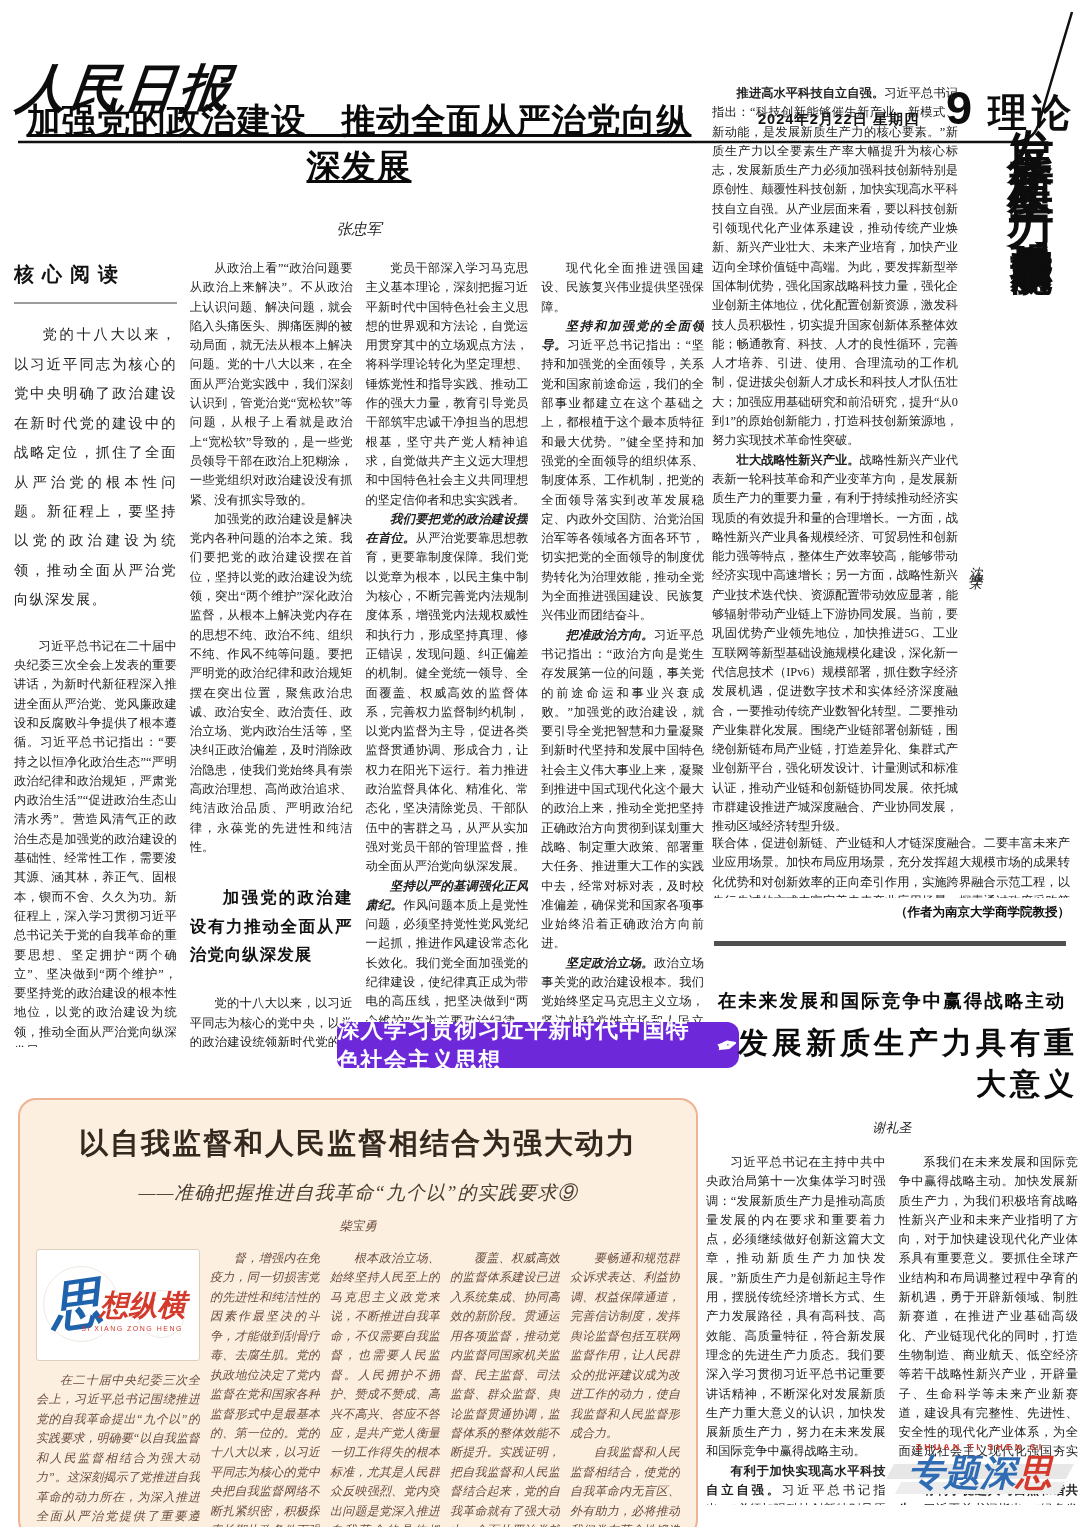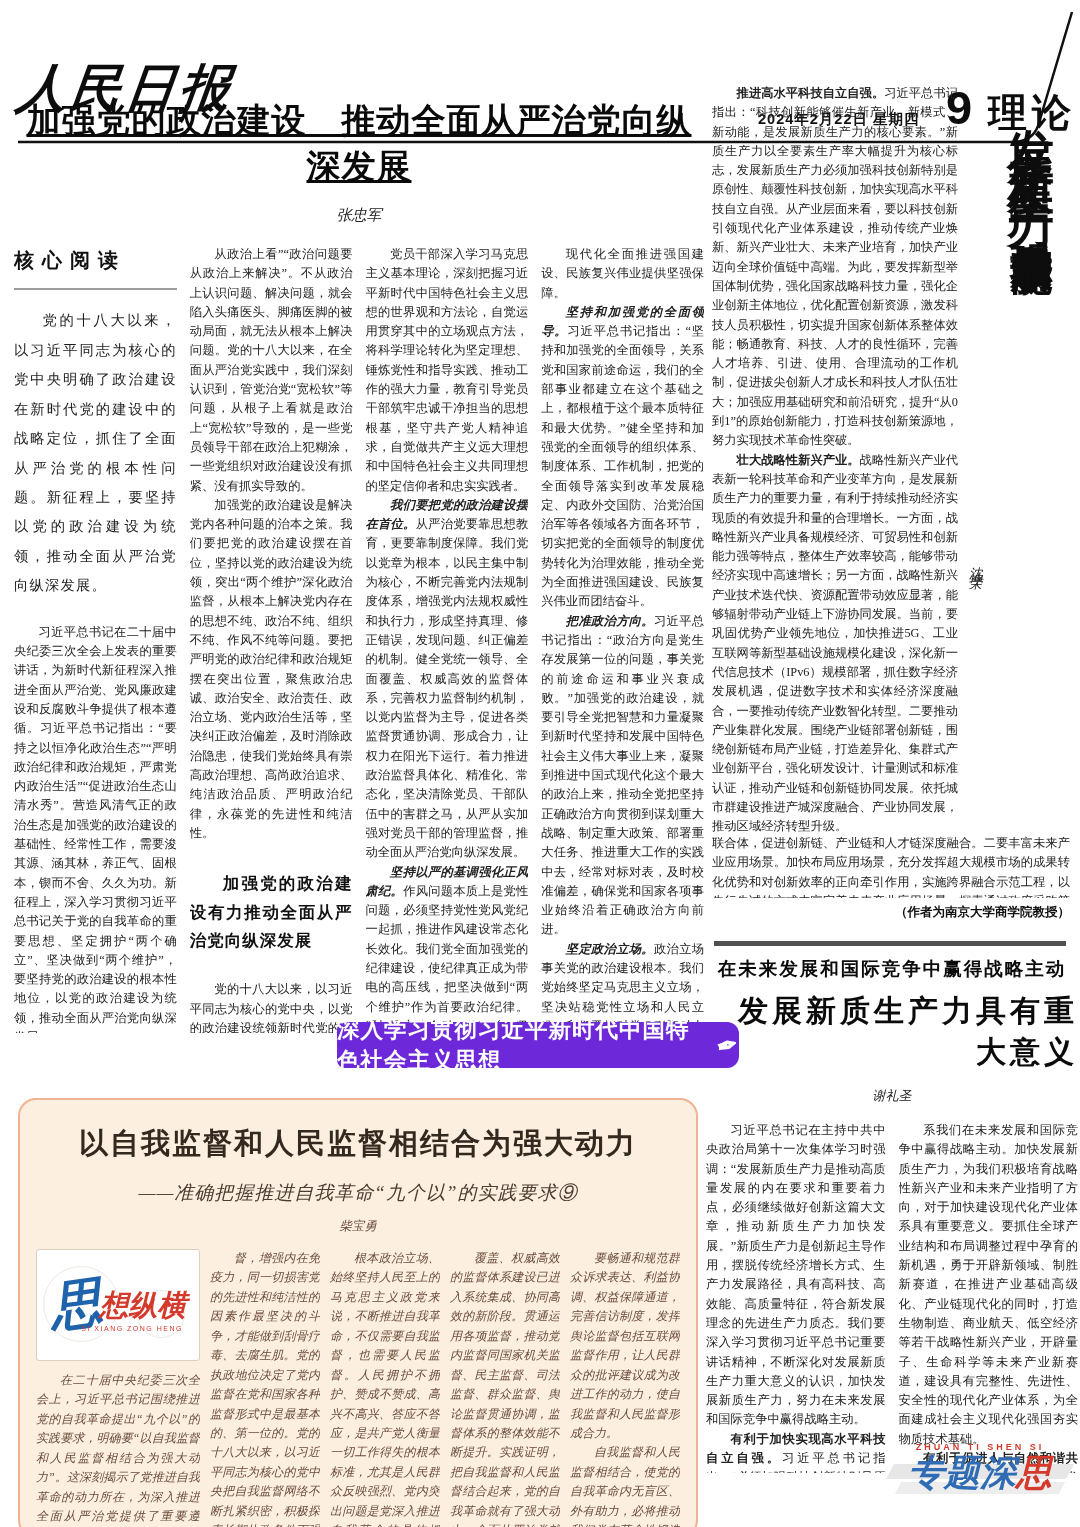--- a/index.html
+++ b/index.html
@@ -11,21 +11,21 @@
   .h-date{position:absolute;left:758px;top:110px;font-size:14.5px;font-weight:600;letter-spacing:1px;
           font-family:"Liberation Sans",sans-serif;color:#111;}
   .h-pagenum{position:absolute;left:946px;top:80px;font-size:47px;font-weight:700;
              font-family:"Liberation Sans",sans-serif;color:#0d0d0d;}
   .h-section{position:absolute;left:988px;top:86px;font-size:39px;font-weight:900;letter-spacing:5px;color:#0d0d0d;}
   .h-rule{position:absolute;left:0;top:0;width:1080px;height:160px;pointer-events:none;}
   
   .main{position:absolute;left:14px;top:98px;width:690px;}
   .main-h1{margin:0;text-align:center;font-size:34px;font-weight:900;letter-spacing:1px;
            font-family:"Liberation Sans",sans-serif;color:#0a0a0a;text-decoration:underline;}
-  .byline{text-align:center;margin-top:16px;font-size:15px;font-style:italic;color:#222;}
+  .byline{text-align:center;margin-top:30px;font-size:15px;font-style:italic;color:#222;}
   .cols{display:flex;gap:13px;margin-top:20px;height:788px;overflow:hidden;}
   .col{flex:1;min-width:0;font-size:12.3px;line-height:1.57;text-align:justify;color:#222;overflow:hidden;}
   .col p{margin:0;text-indent:2em;}
   .subhead{font-size:16.5px;line-height:1.72;margin:26px 0;text-indent:2em;letter-spacing:1px;
            font-weight:700;font-family:"Liberation Sans",sans-serif;color:#111;}
   .core-box{margin-bottom:22px;}
   .core-title{font-size:20px;font-weight:800;letter-spacing:8px;font-family:Liberation Sans, sans-serif;color:#111;}
   .core-rule{height:2px;background:#9c9c9c;margin:12px 0 16px;}
   .core-text{font-size:14.3px;line-height:2.06;letter-spacing:1.2px;text-indent:2em;text-align:justify;color:#1e1e1e;margin:0;}
   .lead-kai{font-style:italic;font-weight:700;}
@@ -43,21 +43,21 @@
            font-size:12.3px;line-height:1.57;text-align:justify;color:#222;}
   .ra-wide p{margin:0;text-indent:0;}
   .ra-attr{position:absolute;left:712px;top:904px;width:358px;text-align:right;font-weight:700;font-size:12.5px;color:#111;}
   .vh{position:absolute;left:1000px;top:92px;display:flex;flex-direction:column;align-items:center;gap:34px;color:#0d0d0d;}
   .vh .l1{writing-mode:vertical-rl;font-size:47px;font-weight:900;letter-spacing:12px;}
   .vh .l2{writing-mode:vertical-rl;font-size:42px;font-weight:900;letter-spacing:1px;}
   .vh-author{position:absolute;left:966px;top:556px;writing-mode:vertical-rl;font-size:13px;
              letter-spacing:5px;font-style:italic;color:#222;}
   .divider{position:absolute;left:714px;top:941px;width:352px;height:5px;background:#4f4f4f;}
   
-  .rb{position:absolute;left:706px;top:956px;width:372px;}
+  .rb{position:absolute;left:706px;top:988px;width:372px;}
   .rb-kicker{margin:0;text-align:center;font-size:18.5px;font-weight:800;letter-spacing:2px;
              font-family:"Liberation Sans",sans-serif;color:#0b0b0b;}
   .rb-title{margin:10px 0 0;text-align:right;font-size:30px;font-weight:900;letter-spacing:4px;color:#0b0b0b;}
   .rb-author{text-align:center;margin-top:14px;font-size:13px;font-style:italic;color:#222;}
   .rb-cols{display:flex;gap:13px;margin-top:16px;height:352px;overflow:hidden;}
   .rb-col{flex:1;min-width:0;font-size:12.3px;line-height:1.57;text-align:justify;color:#222;overflow:hidden;}
   .rb-col p{margin:0;text-indent:2em;}
   .badge{position:absolute;left:888px;top:1440px;width:184px;height:62px;}
   .badge .bar1{position:absolute;left:2px;top:24px;width:180px;height:15px;background:#e7e7e7;transform:skewX(-28deg);}
   .badge .bar2{position:absolute;left:10px;top:42px;width:164px;height:12px;background:#ededed;transform:skewX(-28deg);}

